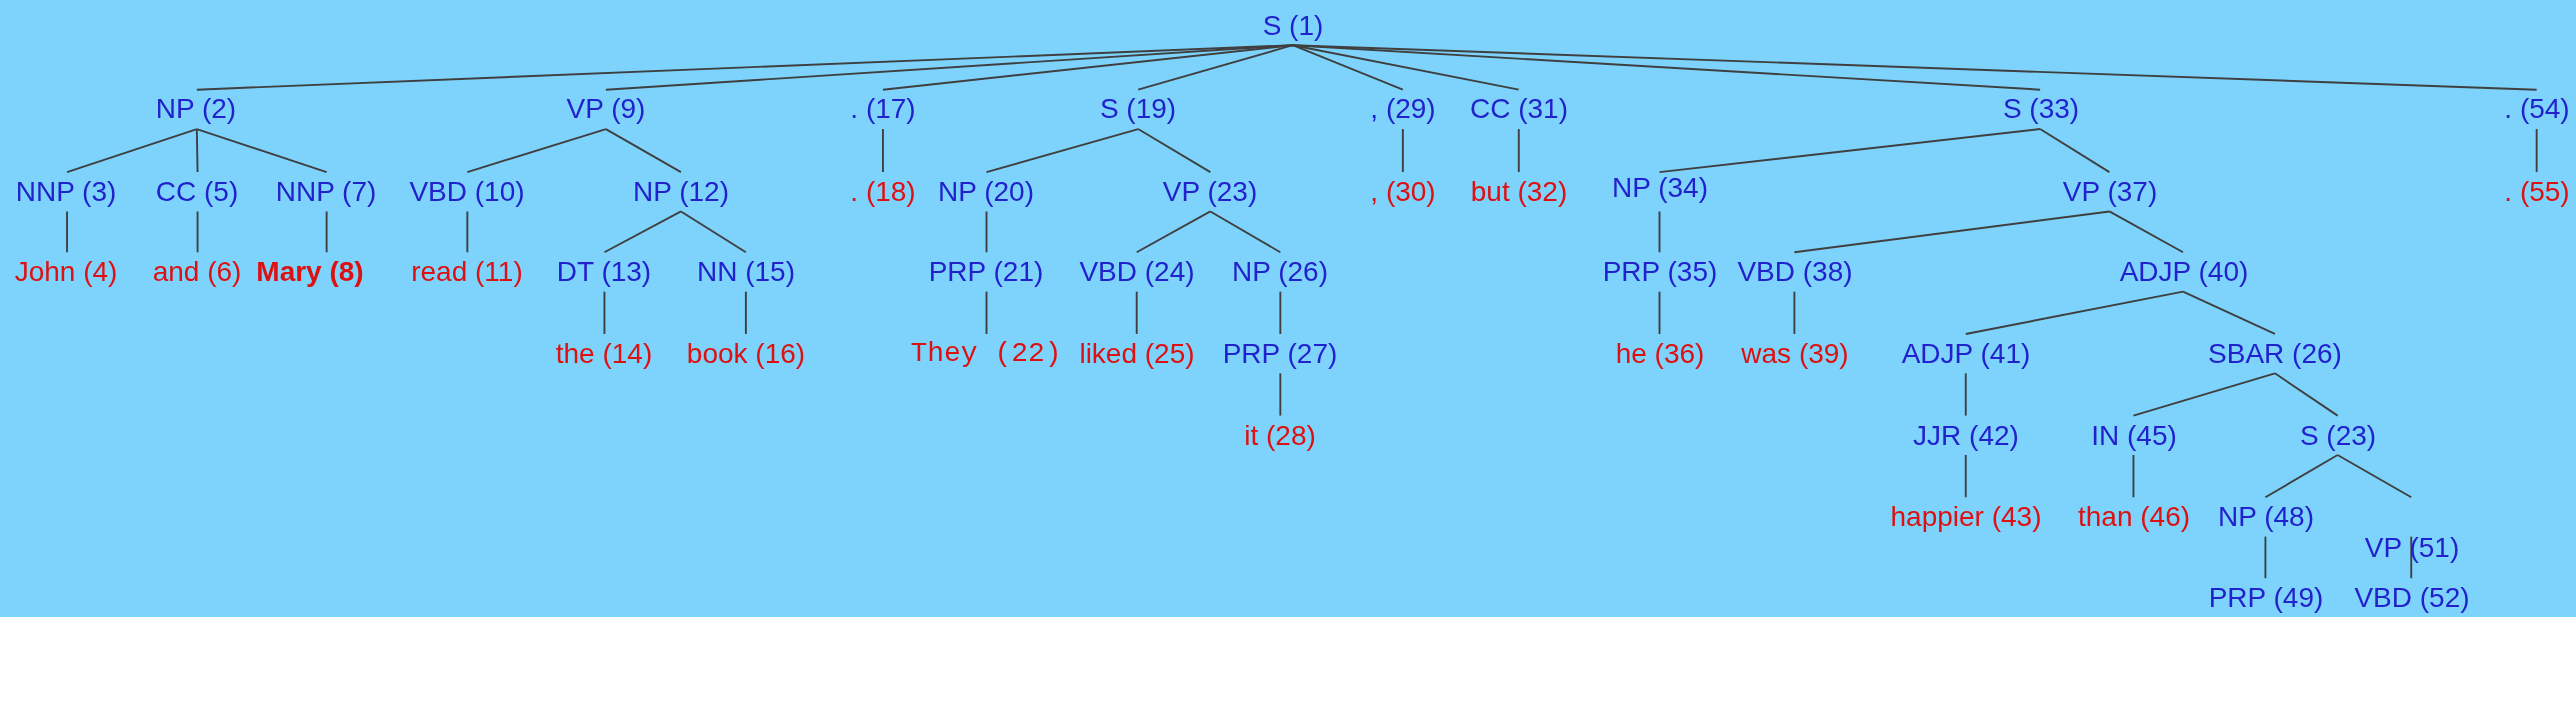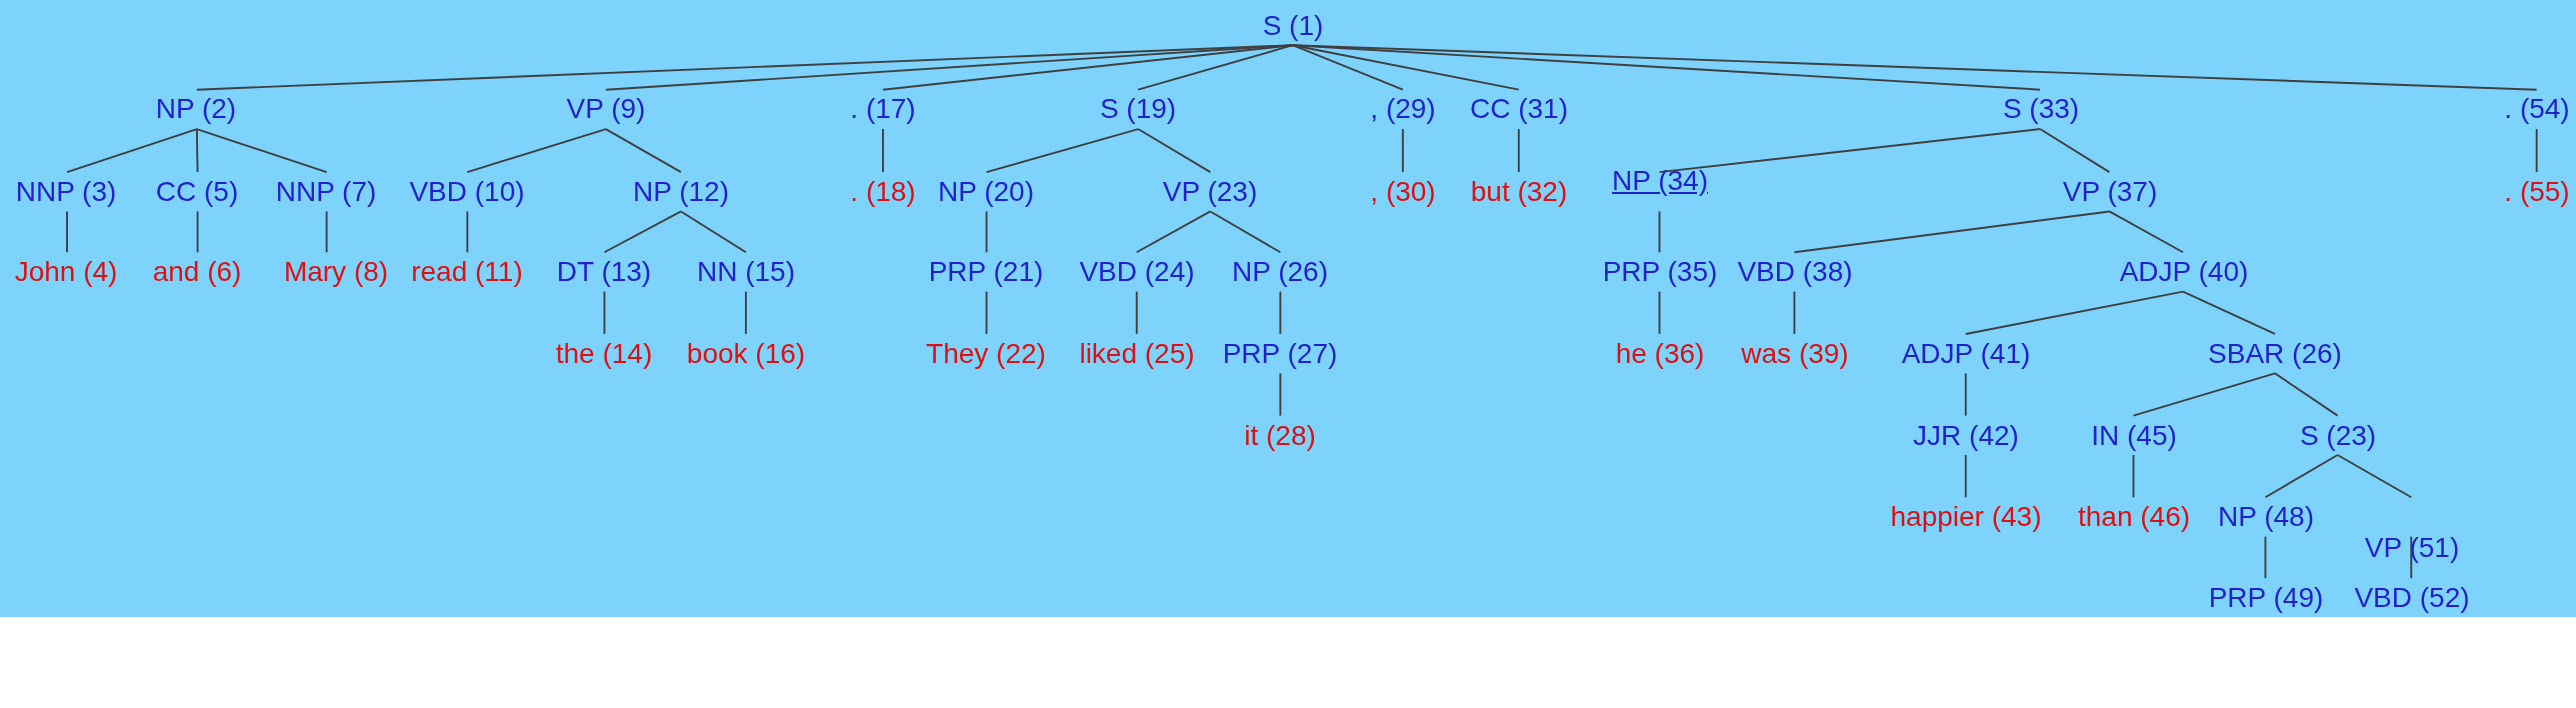--- a/index.html
+++ b/index.html
@@ -80,47 +80,47 @@
       <line x1="3478" y1="177" x2="3478" y2="236"></line>
     </svg>
 
 <span class="node phrase" style="left: 1293px; top: 25.5px;">S (1)</span>
     <span class="node phrase" style="left: 196px; top: 109px;">NP (2)</span>
     <span class="node phrase" style="left: 66px; top: 192px;">NNP (3)</span>
     <span class="node token" style="left: 66px; top: 272px;">John (4)</span>
     <span class="node phrase" style="left: 197px; top: 192px;">CC (5)</span>
     <span class="node token" style="left: 197px; top: 272px;">and (6)</span>
     <span class="node phrase" style="left: 326px; top: 192px;">NNP (7)</span>
-    <span class="node token" style="left: 336px; top: 272px;">Mary (8)</span>
+    <span class="node token" style="left: 310px; top: 272px; font-weight: bold;">Mary (8)</span>
     <span class="node phrase" style="left: 606px; top: 109px;">VP (9)</span>
     <span class="node phrase" style="left: 467px; top: 192px;">VBD (10)</span>
     <span class="node token" style="left: 467px; top: 272px;">read (11)</span>
     <span class="node phrase" style="left: 681px; top: 192px;">NP (12)</span>
     <span class="node phrase" style="left: 604px; top: 272px;">DT (13)</span>
     <span class="node token" style="left: 604px; top: 354px;">the (14)</span>
     <span class="node phrase" style="left: 746px; top: 272px;">NN (15)</span>
     <span class="node token" style="left: 746px; top: 354px;">book (16)</span>
     <span class="node phrase" style="left: 883px; top: 109px;">. (17)</span>
     <span class="node token" style="left: 883px; top: 192px;">. (18)</span>
     <span class="node phrase" style="left: 1138px; top: 109px;">S (19)</span>
     <span class="node phrase" style="left: 986px; top: 192px;">NP (20)</span>
     <span class="node phrase" style="left: 986px; top: 272px;">PRP (21)</span>
-    <span class="node token" style="left: 986px; top: 354px;">They (22)</span>
+    <span class="node token" style="left: 986px; top: 354px; font-family: Liberation Mono, monospace;">They (22)</span>
     <span class="node phrase" style="left: 1210px; top: 192px;">VP (23)</span>
     <span class="node phrase" style="left: 1137px; top: 272px; text-align: right;">VBD (24)</span>
     <span class="node token" style="left: 1137px; top: 354px;">liked (25)</span>
     <span class="node phrase" style="left: 1280px; top: 272px;">NP (26)</span>
     <span class="node phrase" style="left: 1280px; top: 354px;">PRP (27)</span>
     <span class="node token" style="left: 1280px; top: 436px;">it (28)</span>
     <span class="node phrase" style="left: 1403px; top: 109px;">, (29)</span>
     <span class="node token" style="left: 1403px; top: 192px;">, (30)</span>
     <span class="node phrase" style="left: 1519px; top: 109px;">CC (31)</span>
     <span class="node token" style="left: 1519px; top: 192px;">but (32)</span>
     <span class="node phrase" style="left: 2041px; top: 109px;">S (33)</span>
-    <span class="node phrase" style="left: 1660px; top: 181px; text-decoration: underline;">NP (34)</span>
+    <span class="node phrase" style="left: 1660px; top: 188px;">NP (34)</span>
     <span class="node phrase" style="left: 1660px; top: 272px;">PRP (35)</span>
     <span class="node token" style="left: 1660px; top: 354px;">he (36)</span>
     <span class="node phrase" style="left: 2110px; top: 192px;">VP (37)</span>
     <span class="node phrase" style="left: 1795px; top: 272px;">VBD (38)</span>
     <span class="node token" style="left: 1795px; top: 354px;">was (39)</span>
     <span class="node phrase" style="left: 2184px; top: 272px;">ADJP (40)</span>
     <span class="node phrase" style="left: 1966px; top: 354px;">ADJP (41)</span>
     <span class="node phrase" style="left: 1966px; top: 436px;">JJR (42)</span>
     <span class="node token" style="left: 1966px; top: 517px;">happier (43)</span>
     <span class="node phrase" style="left: 2275px; top: 354px;">SBAR (26)</span>

